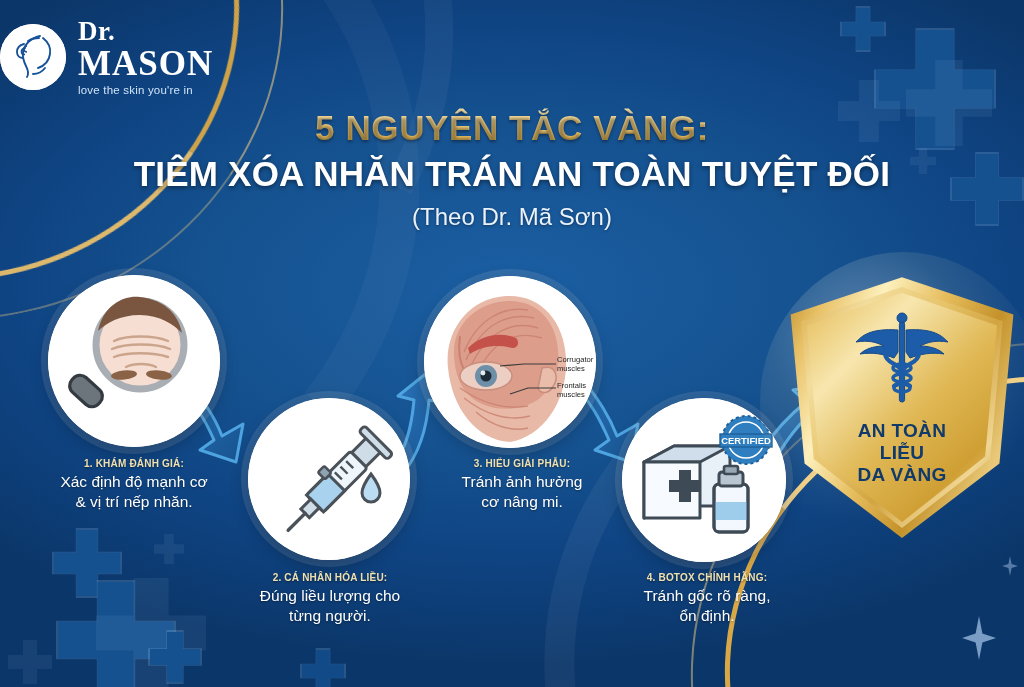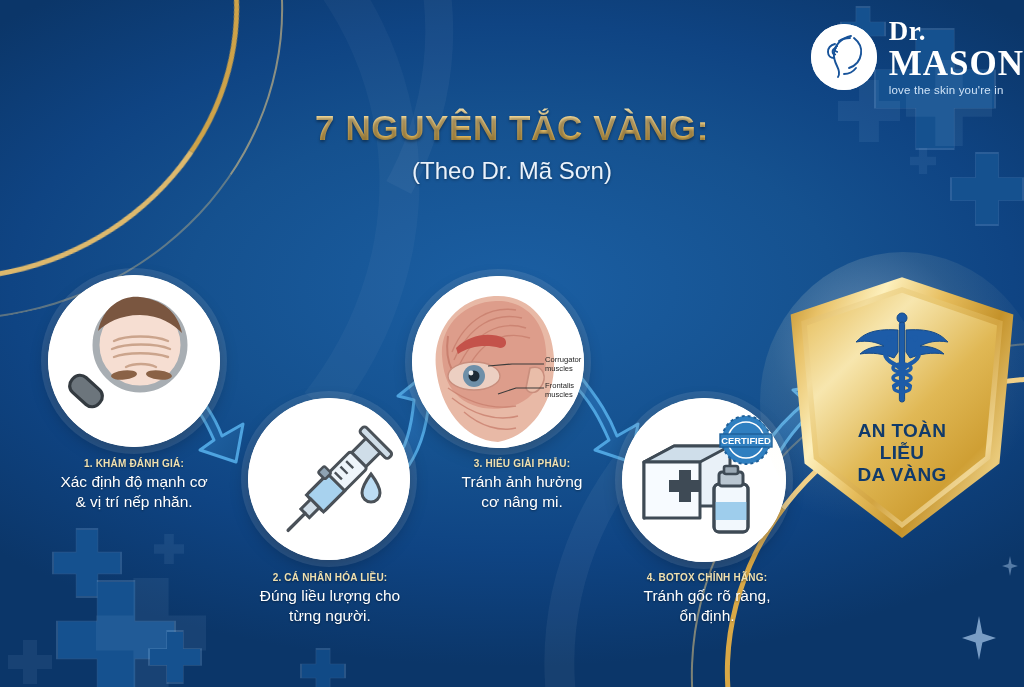--- a/index.html
+++ b/index.html
@@ -21,21 +21,21 @@
   .xcross.fill{background:rgba(190,225,255,.075);}
   .xcross.line{background:rgba(150,195,240,.22);}
   .xcross.line::after{content:"";position:absolute;inset:2px;background:#15518f;
     clip-path:polygon(34% 0,66% 0,66% 34%,100% 34%,100% 66%,66% 66%,66% 100%,34% 100%,34% 66%,0 66%,0 34%,34% 34%);}
   .xcross.line.dim::after{background:#114a86;}
 
   .sparkle{position:absolute;background:#9fc0e4;opacity:.75;
     clip-path:polygon(50% 0,60% 40%,100% 50%,60% 60%,50% 100%,40% 60%,0 50%,40% 40%);}
 
   
-  .logo{position:absolute;left:0;right:0;top:18px;display:flex;justify-content:flex-end;align-items:center;gap:12px;}
+  .logo{position:absolute;left:0;right:0;top:18px;display:flex;justify-content:flex-start;align-items:center;gap:12px;}
   .logo-mark{width:66px;height:66px;border-radius:50%;background:#fff;position:relative;flex:none;}
   .logo-text{display:flex;flex-direction:column;line-height:1;}
   .logo-dr{color:#fff;font-size:27px;font-weight:bold;font-family:"Liberation Serif",serif;letter-spacing:.5px;}
   .logo-mason{color:#fff;font-size:35px;font-weight:bold;font-family:"Liberation Serif",serif;letter-spacing:1px;margin-top:1px;}
   .logo-tag{color:#cfe3f7;font-size:11.5px;margin-top:4px;letter-spacing:.2px;}
 
   
   .titles{position:absolute;left:0;right:0;top:108px;text-align:center;}
   .t-gold{
     font-size:35px;font-weight:bold;letter-spacing:.6px;
@@ -136,21 +136,22 @@
       </svg>
     </div>
     <div class="logo-text">
       <span class="logo-dr">Dr.</span>
       <span class="logo-mason">MASON</span>
       <span class="logo-tag">love the skin you're in</span>
     </div>
   </div>
 
   <div class="titles">
-    <div class="t-gold">7 NGUYÊN TẮC VÀNG:</div>
+    <div class="t-gold">5 NGUYÊN TẮC VÀNG:</div>
+    <div class="t-white">TIÊM XÓA NHĂN TRÁN AN TOÀN TUYỆT ĐỐI</div>
     <div class="t-sub">(Theo Dr. Mã Sơn)</div>
   </div>
 
   <svg class="arrow" style="left:0;top:250px;width:1024px;height:300px;" viewBox="0 0 1024 300">
     <defs>
       <linearGradient id="ag" x1="0" y1="0" x2="1" y2="1">
         <stop offset="0%" stop-color="#2a74bb"></stop>
           <stop offset="100%" stop-color="#17538f"></stop>
       </linearGradient>
     </defs>
@@ -206,21 +207,21 @@
           <path d="M90 78 L90 88"></path>
             <path d="M98 78 L98 88"></path>
             <path d="M106 78 L106 88"></path>
         </g>
         <rect x="78" y="66" width="9" height="10" rx="2" fill="#8fa3b3" stroke="#4a5158" stroke-width="2.6"></rect>
       </g>
       <path d="M123 76 C123 76 114 88 114 95 a9 9 0 0 0 18 0 c0-7-9-19-9-19z" fill="#bcdcf3" stroke="#4a5158" stroke-width="3"></path>
     </svg>
   </div>
 
-  <div class="node" style="left:412px;top:276px;width:172px;height:172px;">
+  <div class="node" style="left:424px;top:276px;width:172px;height:172px;">
     <svg width="172" height="172" viewBox="0 0 172 172">
       <circle cx="86" cy="86" r="86" fill="#ffffff"></circle>
       <g>
         <path d="M24 92 C 20 56, 44 22, 82 20 C 116 18, 140 44, 142 82 C 144 124, 120 160, 86 166 C 52 164, 28 132, 24 92 Z" fill="#e8b9a6"></path>
         <path d="M30 80 C 28 50, 52 26, 84 25 C 112 24, 132 44, 134 74 C 136 96, 128 112, 116 122 C 96 138, 60 136, 44 118 C 34 108, 31 94, 30 80 Z" fill="#dd9d8b"></path>
         <g stroke="#c9806f" stroke-width="1.4" fill="none" opacity=".85">
           <path d="M40 76 C 54 42, 80 30, 104 34"></path>
           <path d="M42 84 C 58 48, 84 36, 110 42"></path>
           <path d="M46 92 C 62 56, 88 44, 114 52"></path>
           <path d="M52 100 C 68 64, 92 54, 118 62"></path>

